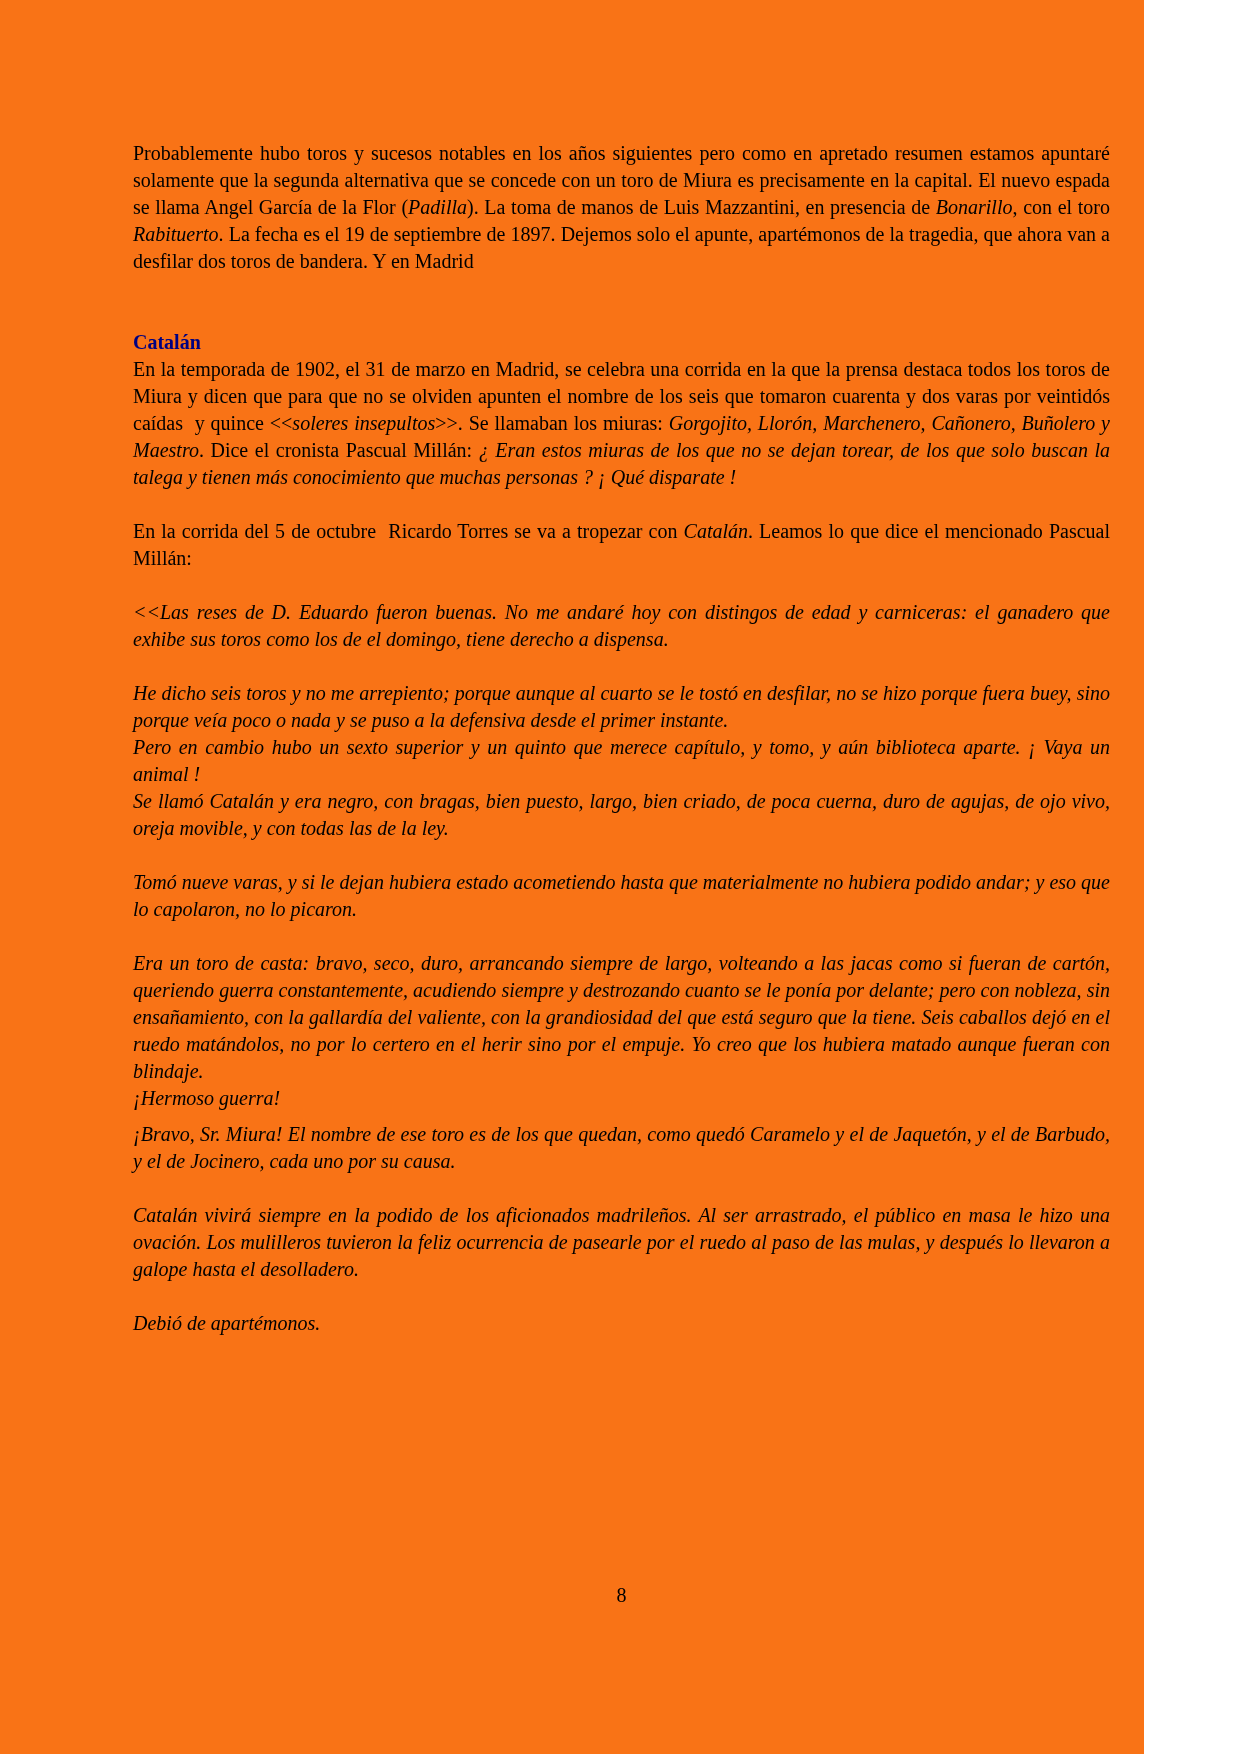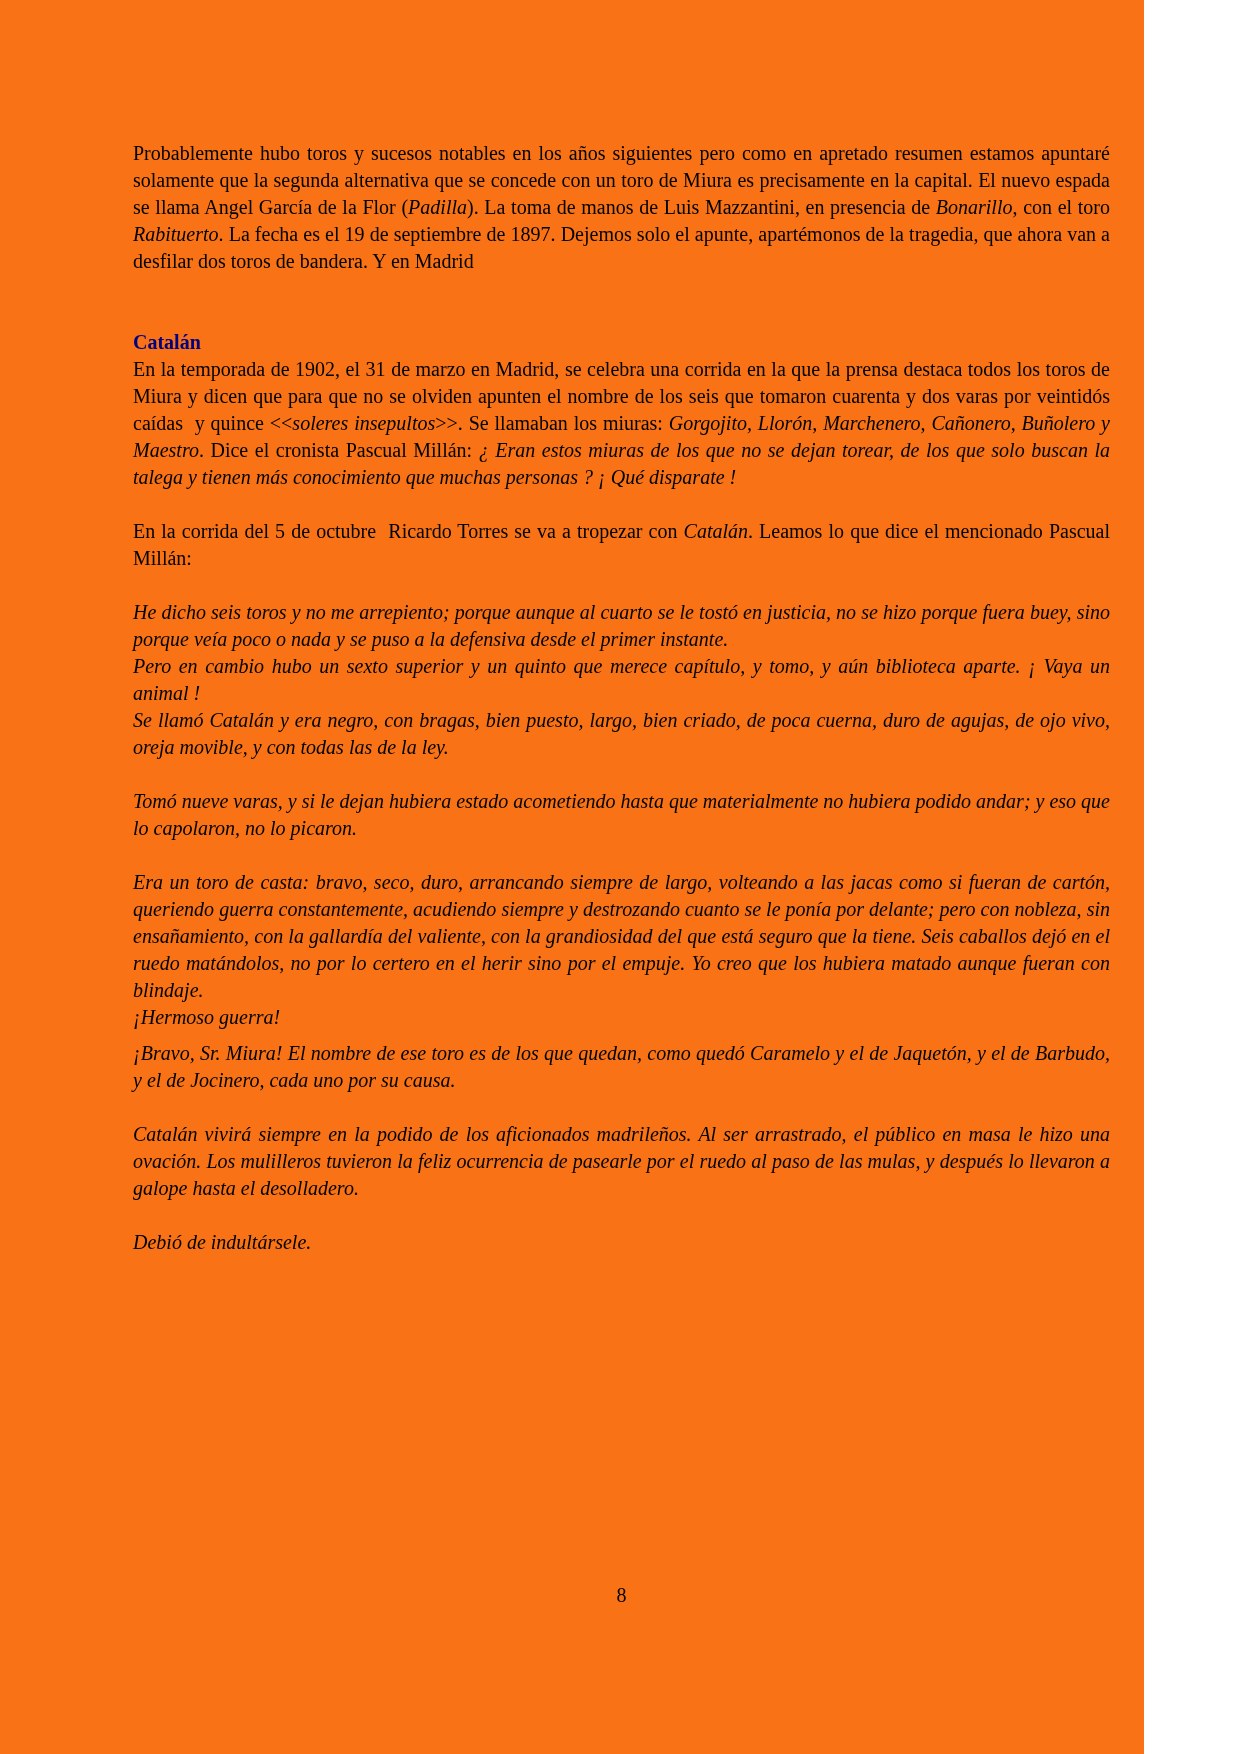--- a/index.html
+++ b/index.html
@@ -47,24 +47,25 @@
 </style>
 </head>
 <body>
 
 <div class="page">
   <div class="content" id="content">
       <div class="para" style="margin-top: 0px;"><span>Probablemente hubo toros y sucesos notables en los años siguientes pero como en apretado resumen estamos apuntaré solamente que la segunda alternativa que se concede con un toro de Miura es precisamente en la capital. El nuevo espada se llama Angel García de la Flor (</span><i>Padilla</i><span>). La toma de manos de Luis Mazzantini, en presencia de </span><i>Bonarillo</i><span>, con el toro </span><i>Rabituerto</i><span>. La fecha es el 19 de septiembre de 1897. Dejemos solo el apunte, apartémonos de la tragedia, que ahora van a desfilar dos toros de bandera. Y en Madrid</span></div>
       <div class="heading" style="margin-top: 54px; color: rgb(0, 0, 128);"><span>Catalán</span></div>
       <div class="para" style="margin-top: 0px;"><span>En la temporada de 1902, el 31 de marzo en Madrid, se celebra una corrida en la que la prensa destaca todos los toros de Miura y dicen que para que no se olviden apunten el nombre de los seis que tomaron cuarenta y dos varas por veintidós caídas&nbsp; y quince &lt;&lt;</span><i>soleres insepultos</i><span>&gt;&gt;. Se llamaban los miuras: </span><i>Gorgojito, Llorón, Marchenero, Cañonero, Buñolero y Maestro</i><span>. Dice el cronista Pascual Millán: </span><i>¿ Eran estos miuras de los que no se dejan torear, de los que solo buscan la talega y tienen más conocimiento que muchas personas ? ¡ Qué disparate !</i></div>
       <div class="para" style="margin-top: 27px;"><span>En la corrida del 5 de octubre&nbsp; Ricardo Torres se va a tropezar con </span><i>Catalán</i><span>. Leamos lo que dice el mencionado Pascual Millán:</span></div>
-      <div class="para" style="margin-top: 27px;"><i>He dicho seis toros y no me arrepiento; porque aunque al cuarto se le tostó en justicia, no se hizo porque fuera buey, sino porque veía poco o nada y se puso a la defensiva desde el primer instante.</i></div>
+      <div class="para" style="margin-top: 27px;"><i>&lt;&lt;Las reses de D. Eduardo fueron buenas. No me andaré hoy con distingos de edad y carniceras: el ganadero que exhibe sus toros como los de el domingo, tiene derecho a dispensa.</i></div>
+      <div class="para" style="margin-top: 27px;"><i>He dicho seis toros y no me arrepiento; porque aunque al cuarto se le tostó en desfilar, no se hizo porque fuera buey, sino porque veía poco o nada y se puso a la defensiva desde el primer instante.</i></div>
       <div class="para" style="margin-top: 0px;"><i>Pero en cambio hubo un sexto superior y un quinto que merece capítulo, y tomo, y aún biblioteca aparte. ¡ Vaya un animal !</i></div>
       <div class="para" style="margin-top: 0px;"><i>Se llamó Catalán y era negro, con bragas, bien puesto, largo, bien criado, de poca cuerna, duro de agujas, de ojo vivo, oreja movible, y con todas las de la ley.</i></div>
       <div class="para" style="margin-top: 27px;"><i>Tomó nueve varas, y si le dejan hubiera estado acometiendo hasta que materialmente no hubiera podido andar; y eso que lo capolaron, no lo picaron.</i></div>
       <div class="para" style="margin-top: 27px;"><i>Era un toro de casta: bravo, seco, duro, arrancando siempre de largo, volteando a las jacas como si fueran de cartón, queriendo guerra constantemente, acudiendo siempre y destrozando cuanto se le ponía por delante; pero con nobleza, sin ensañamiento, con la gallardía del valiente, con la grandiosidad del que está seguro que la tiene. Seis caballos dejó en el ruedo matándolos, no por lo certero en el herir sino por el empuje. Yo creo que los hubiera matado aunque fueran con blindaje.</i></div>
       <div class="para" style="margin-top: 0px;"><i>¡Hermoso guerra!</i></div>
       <div class="para" style="margin-top: 9px;"><i>¡Bravo, Sr. Miura! El nombre de ese toro es de los que quedan, como quedó Caramelo y el de Jaquetón, y el de Barbudo, y el de Jocinero, cada uno por su causa.</i></div>
       <div class="para" style="margin-top: 27px;"><i>Catalán vivirá siempre en la podido de los aficionados madrileños. Al ser arrastrado, el público en masa le hizo una ovación. Los mulilleros tuvieron la feliz ocurrencia de pasearle por el ruedo al paso de las mulas, y después lo llevaron a galope hasta el desolladero.</i></div>
-      <div class="para" style="margin-top: 27px;"><i>Debió de indultársele.</i></div>
+      <div class="para" style="margin-top: 27px;"><i>Debió de apartémonos.</i></div>
     </div>
   <div class="page-number">8</div>
 </div>
 
 </body></html>

